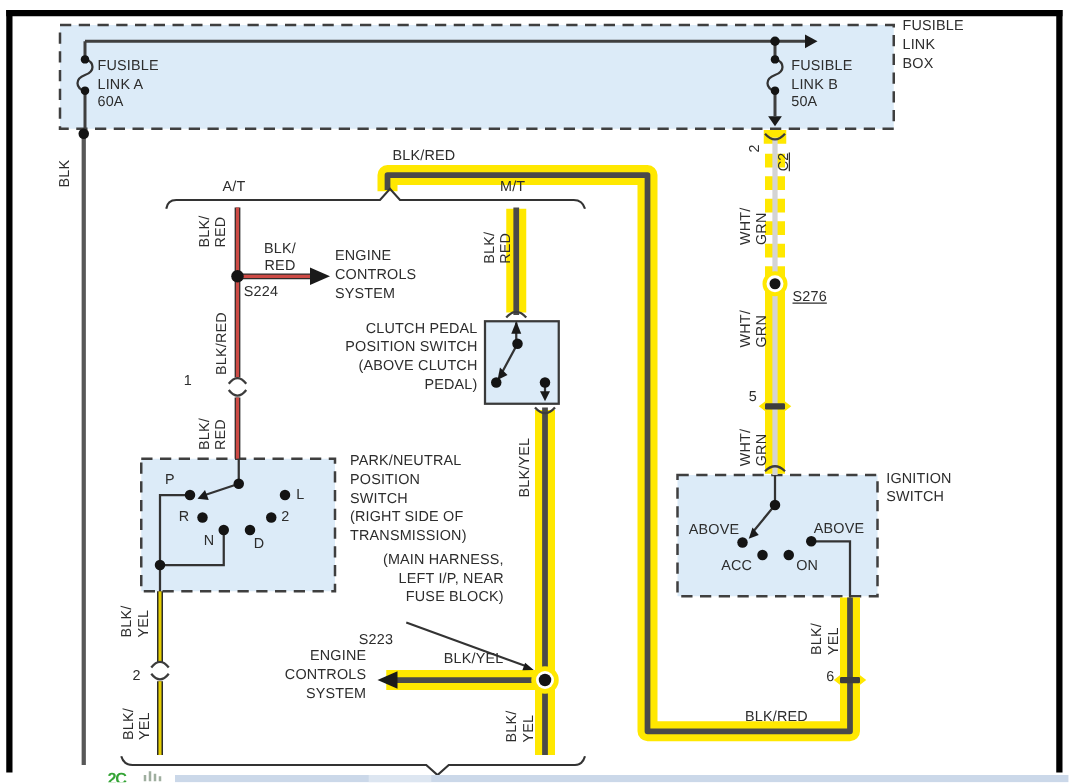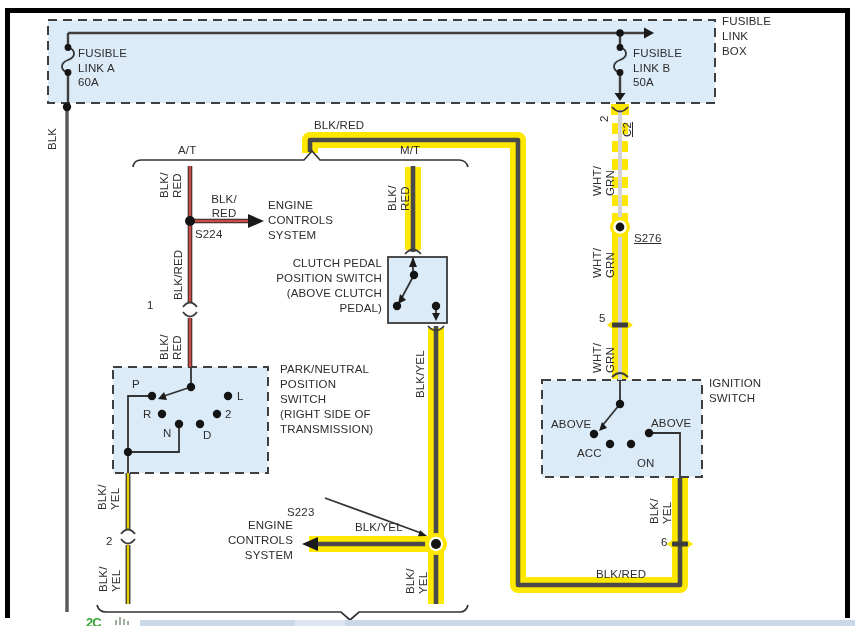--- a/index.html
+++ b/index.html
@@ -207,20 +207,23 @@
 
 <div class="lbl pre lh15 rt" style="left:250px;top:256px;width:132px;">CLUTCH PEDAL
 POSITION SWITCH
 (ABOVE CLUTCH
 PEDAL)</div>
 <div class="lbl pre lh15" style="left:280px;top:362px;">PARK/NEUTRAL
 POSITION
 SWITCH
 (RIGHT SIDE OF
 TRANSMISSION)</div>
+<div class="lbl pre lh15 rt" style="left:283px;top:441px;width:120px;">(MAIN HARNESS,
+LEFT I/P, NEAR
+FUSE BLOCK)</div>
 <div class="lbl" style="left:287px;top:506px;">S223</div>
 <div class="lbl" style="left:355px;top:521px;">BLK/YEL</div>
 <div class="lbl pre lh15 rt" style="left:212px;top:518px;width:81px;">ENGINE
 CONTROLS
 SYSTEM</div>
 
 <div class="lbl r" style="left:96px;top:510px;">BLK/
 YEL</div>
 <div class="lbl" style="left:106px;top:535px;">2</div>
 <div class="lbl r" style="left:97px;top:592px;">BLK/
@@ -240,21 +243,21 @@
 <div class="lbl r" style="left:591px;top:278px;">WHT/
 GRN</div>
 <div class="lbl" style="left:599px;top:312px;">5</div>
 <div class="lbl r" style="left:591px;top:373px;">WHT/
 GRN</div>
 
 <div class="lbl pre" style="left:709px;top:376px;line-height:14.5px;">IGNITION
 SWITCH</div>
 <div class="lbl" style="left:551px;top:418px;">ABOVE</div>
 <div class="lbl" style="left:577px;top:447px;">ACC</div>
-<div class="lbl" style="left:637px;top:457px;">ON</div>
+<div class="lbl" style="left:637px;top:447px;">ON</div>
 <div class="lbl" style="left:651px;top:417px;">ABOVE</div>
 <div class="lbl r" style="left:648px;top:524px;">BLK/
 YEL</div>
 <div class="lbl" style="left:661px;top:536px;">6</div>
 <div class="lbl" style="left:596px;top:568px;">BLK/RED</div>
 
 <div class="lbl" style="left:132px;top:378px;">P</div>
 <div class="lbl" style="left:143px;top:408px;">R</div>
 <div class="lbl" style="left:163px;top:427px;">N</div>
 <div class="lbl" style="left:203px;top:429px;">D</div>

